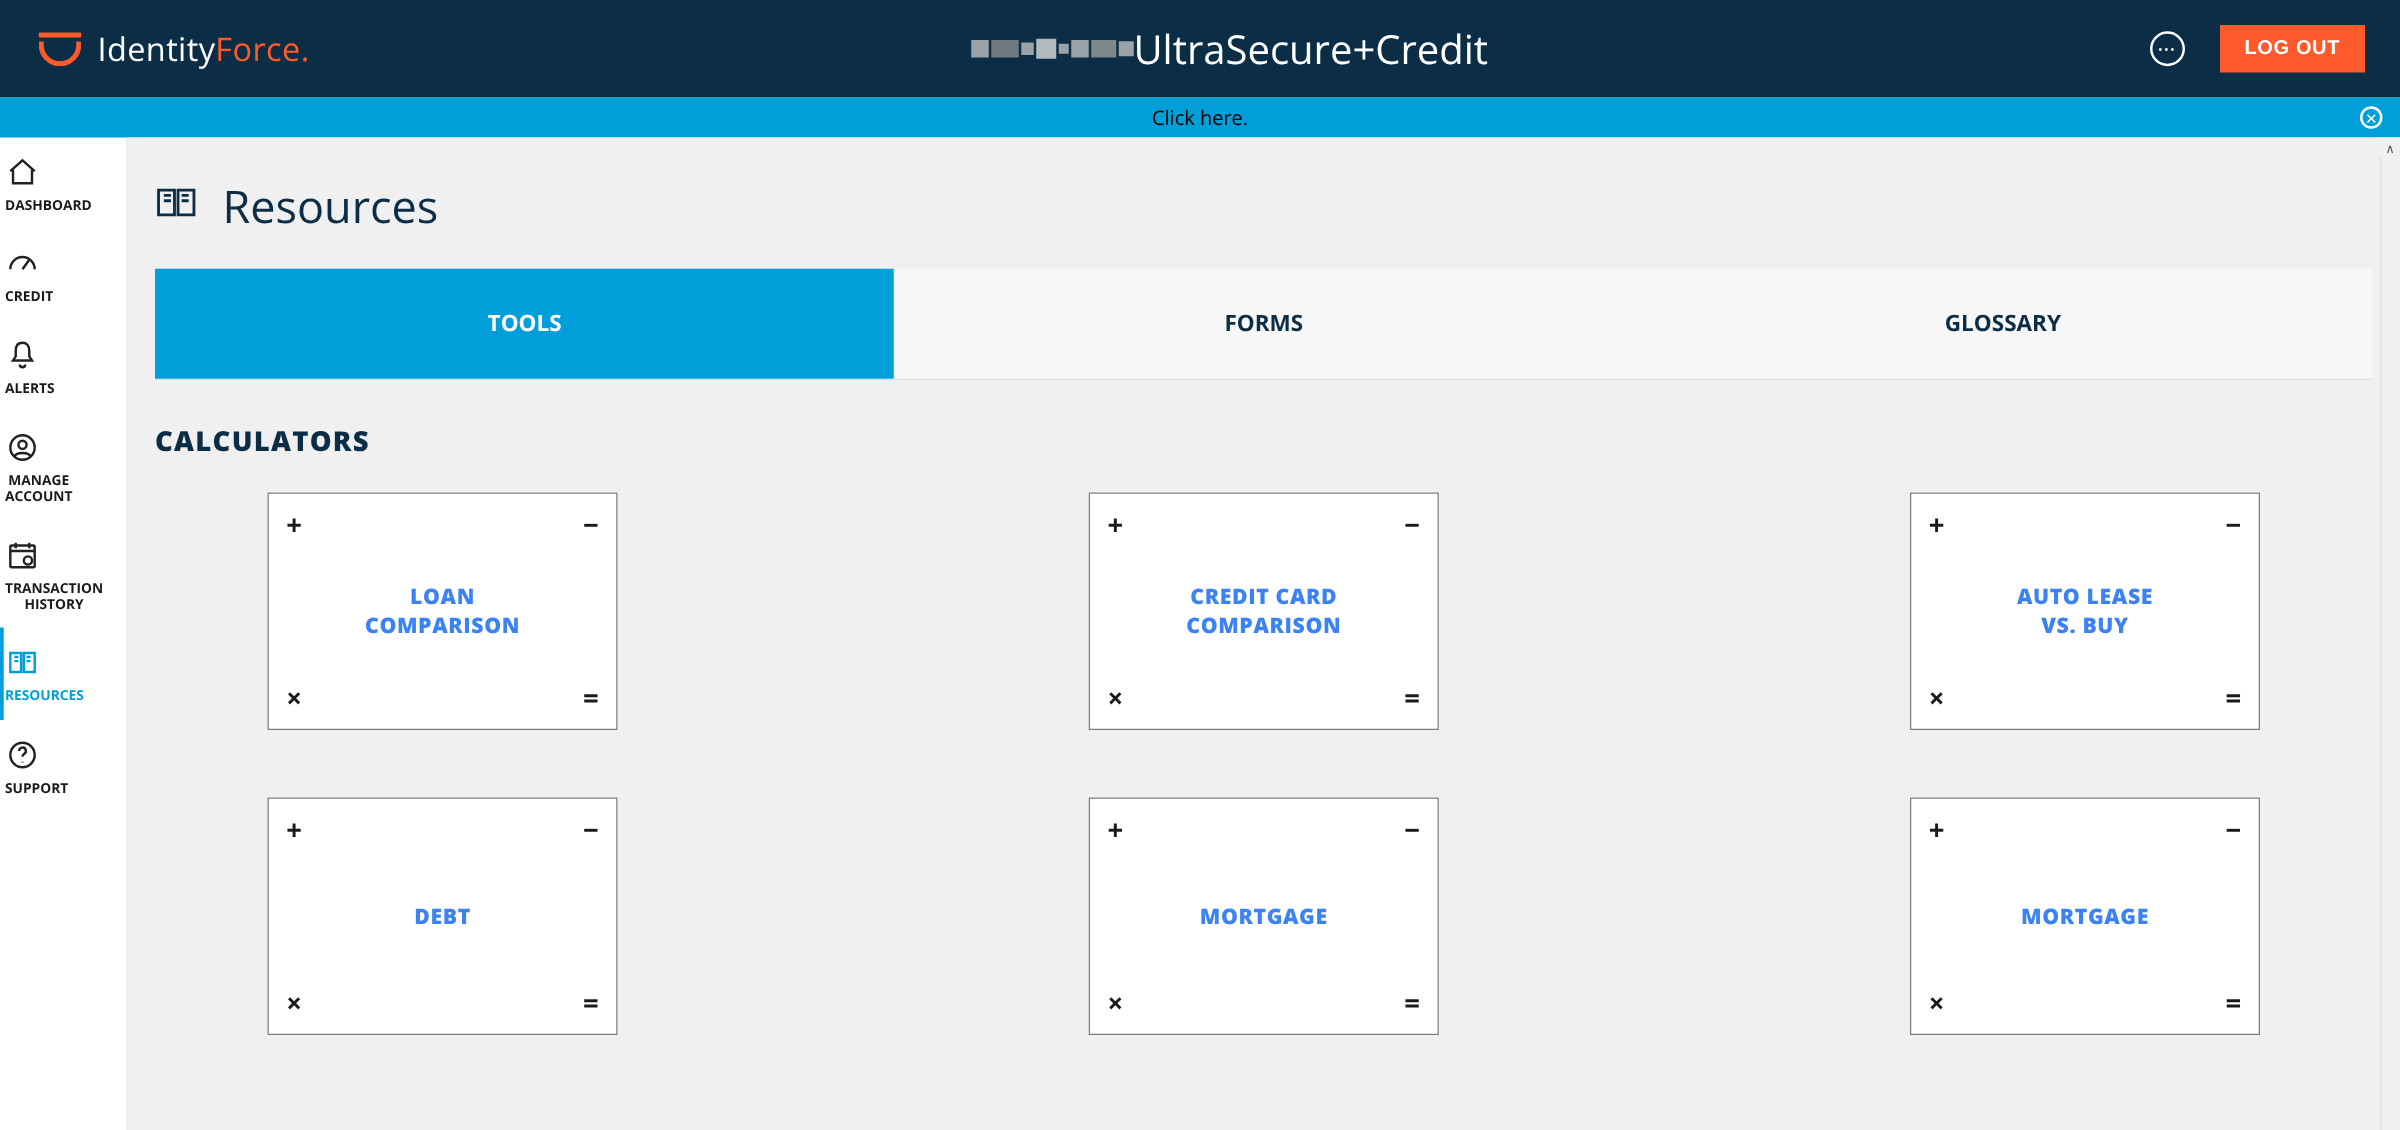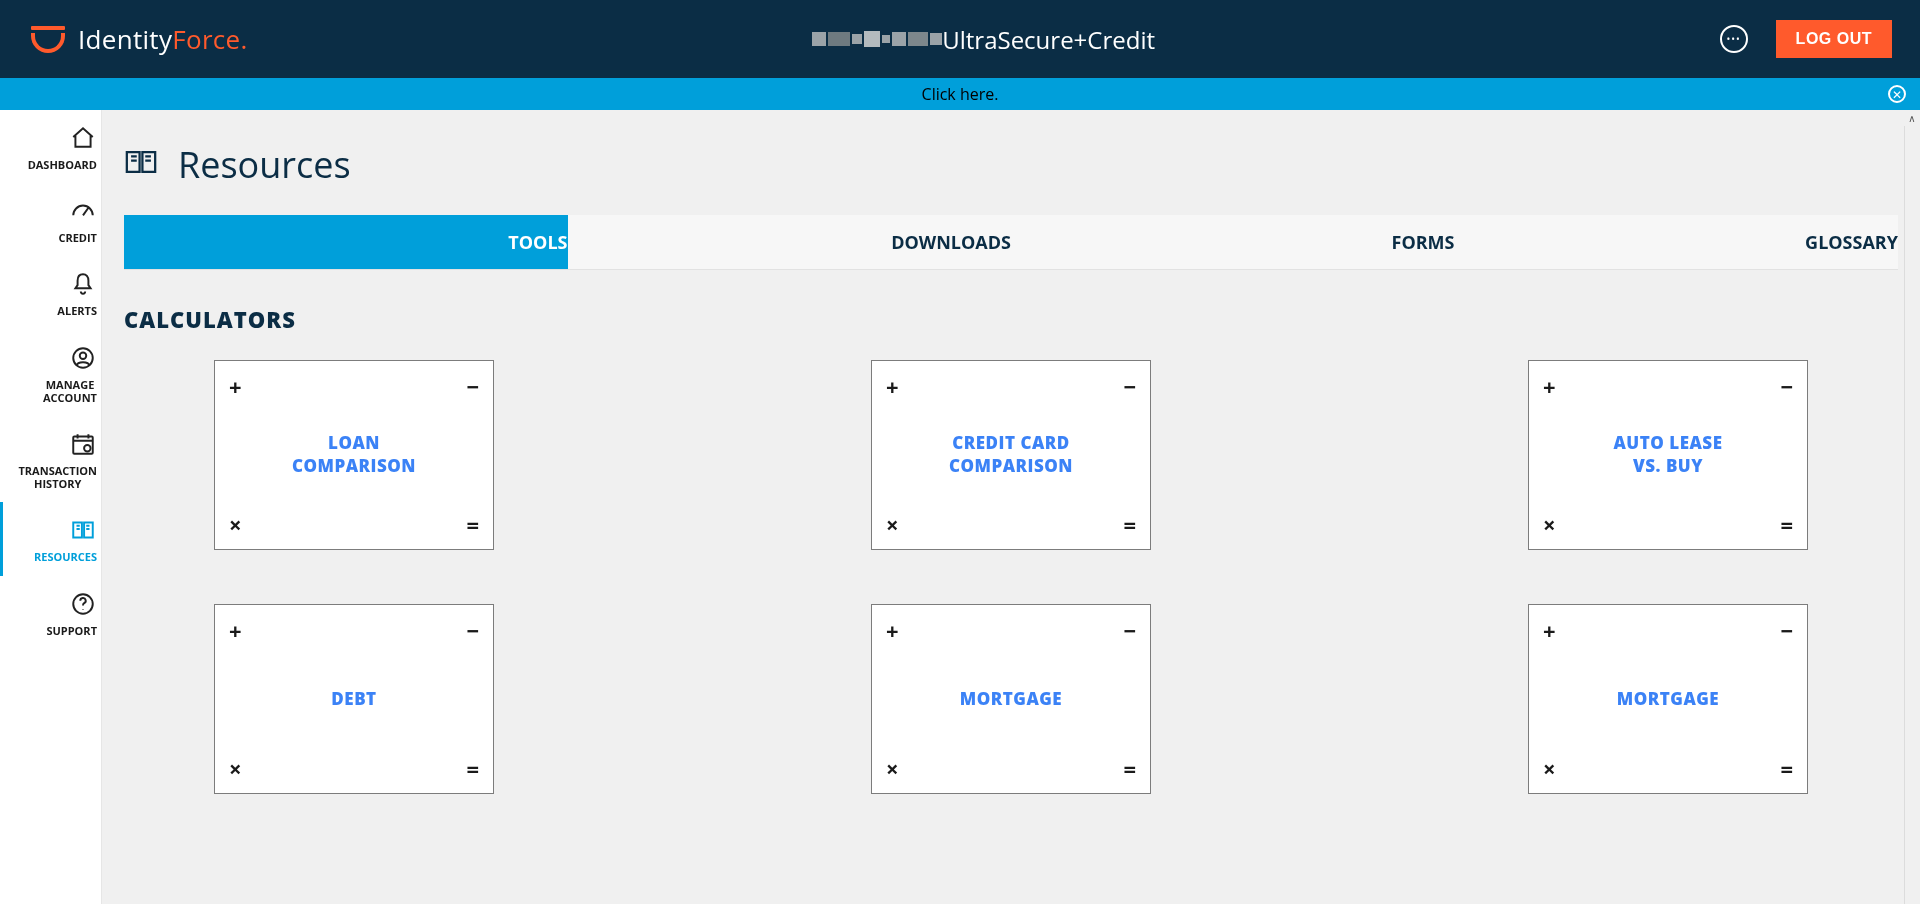--- a/index.html
+++ b/index.html
@@ -8,55 +8,55 @@
 
   
   .header { height: 78px; background:#0b2d45; color:#fff; display:flex; align-items:center; padding:0 28px; }
   .logo-wrap { display:flex; align-items:center; gap:10px; }
   .logo-glyph { width:40px; height:40px; display:flex; flex-direction:column; align-items:center; justify-content:center; }
   .logo-glyph .bar { width:34px; height:4px; background:#ff5a2c; border-radius:1px; margin-bottom:3px; }
   .logo-glyph .cup { width:34px; height:20px; border:4px solid #ff5a2c; border-top:none; border-radius:0 0 20px 20px; }
   .logo-text { font-size:26px; font-weight:400; letter-spacing:0.3px; }
   .logo-text .force { color:#ff5a2c; }
   .logo-text .dot   { color:#ff5a2c; }
-  .header-center { flex:1; display:flex; justify-content:center; align-items:center; font-size:24px; font-weight:400; }
+  .header-center { flex:1; display:flex; justify-content:center; align-items:center; font-size:32px; font-weight:400; }
   .pixelated { display:inline-flex; gap:2px; align-items:center; }
   .pixelated span { display:inline-block; background:#9ba3a8; }
   .header-right { display:flex; align-items:center; gap:28px; }
   .chat-icon { width:28px; height:28px; border:2px solid #fff; border-radius:50%; display:flex; align-items:center; justify-content:center; font-size:14px; letter-spacing:1px; cursor:pointer; position:relative; }
   .chat-icon::after { content:"•••"; font-size:10px; line-height:8px; letter-spacing:1px; }
   .logout-btn { background:#ff5a2c; color:#fff; border:none; padding:10px 20px; font-size:16px; font-weight:700; letter-spacing:0.5px; cursor:pointer; }
 
   
   .feedback-bar { height:32px; background:#009fda; color:#fff; display:flex; align-items:center; justify-content:center; font-size:16px; position:relative; }
   .feedback-bar a { color:#000000; text-decoration:none; cursor:pointer; }
   .feedback-close { position:absolute; right:14px; top:50%; transform:translateY(-50%); width:18px; height:18px; border:2px solid #fff; border-radius:50%; display:flex; align-items:center; justify-content:center; font-size:12px; cursor:pointer; }
 
   
   .shell { display:flex; height:calc(100% - 110px); }
 
   
   .sidebar { width:102px; background:#fff; display:flex; flex-direction:column; border-right:1px solid #e6e6e6; }
-  .nav-item { padding:14px 4px 12px; display:flex; flex-direction:column; align-items:flex-end; gap:6px; cursor:pointer; font-size:11px; font-weight:700; color:#1a1a1a; text-align:center; line-height:1.2; position:relative; }
+  .nav-item { padding:14px 4px 12px; display:flex; flex-direction:column; align-items:flex-start; gap:6px; cursor:pointer; font-size:11px; font-weight:700; color:#1a1a1a; text-align:center; line-height:1.2; position:relative; }
   .nav-item.active { color:#009fda; }
   .nav-item.active::before { content:""; position:absolute; left:0; top:0; bottom:0; width:3px; background:#009fda; }
   .nav-icon { width:28px; height:28px; display:flex; align-items:center; justify-content:center; }
   .nav-icon svg { width:26px; height:26px; stroke:#222; stroke-width:1.8; fill:none; }
   .nav-item.active .nav-icon svg { stroke:#009fda; }
 
   
   .main { flex:1; overflow-y:auto; background:#f0f0f0; position:relative; }
   .main-inner { padding:22px 22px 22px 22px; }
   .page-head { display:flex; align-items:center; gap:20px; padding:8px 0 26px 0; }
   .page-head .book-icon svg { width:34px; height:34px; stroke:#0b2d45; fill:none; stroke-width:1.6; }
   .page-title { font-size:36px; font-weight:400; color:#0b2d45; }
 
   
   .tabs { display:flex; background:#f7f7f7; border-bottom:1px solid #e2e2e2; }
-  .tab { flex:1; text-align:right; padding:15px 0; font-size:18px; font-weight:700; color:#0b2d45; cursor:pointer; }
+  .tab { flex:1; text-align:center; padding:32px 0; font-size:18px; font-weight:700; color:#0b2d45; cursor:pointer; }
   .tab.active { background:#009fda; color:#fff; }
 
   .section-title { font-size:22px; font-weight:800; letter-spacing:1px; color:#0b2d45; padding:34px 0 26px 0; }
 
   
   .calc-grid { display:grid; grid-template-columns:repeat(3, 280px); justify-content:space-between; row-gap:54px; padding:0 90px; }
   .calc-card { height:190px; background:#fff; border:1px solid #7c7c7c; position:relative; display:flex; align-items:center; justify-content:center; text-align:center; cursor:pointer; }
   .calc-card .corner { position:absolute; font-size:22px; font-weight:700; color:#1a1a1a; }
   .calc-card .tl { top:10px; left:14px; }
   .calc-card .tr { top:10px; right:14px; }
@@ -190,21 +190,20 @@
         <div class="book-icon">
           <svg viewBox="0 0 24 24">
               <path d="M2 5 H11 V19 H2 Z M13 5 H22 V19 H13 Z M5 8 H9 M5 11 H9 M15 8 H19 M15 11 H19"></path>
             </svg>
         </div>
         <h1 class="page-title">Resources</h1>
       </div>
 
       <div class="tabs">
         <div class="tab active"><span>TOOLS</span></div>
-        <div class="tab"><span>DOWNLOADS</span></div>
         <div class="tab"><span>FORMS</span></div>
         <div class="tab"><span>GLOSSARY</span></div>
       </div>
 
       <div class="section-title">CALCULATORS</div>
 
       <div class="calc-grid">
 
         <div class="calc-card">
           <span class="corner tl">+</span>

